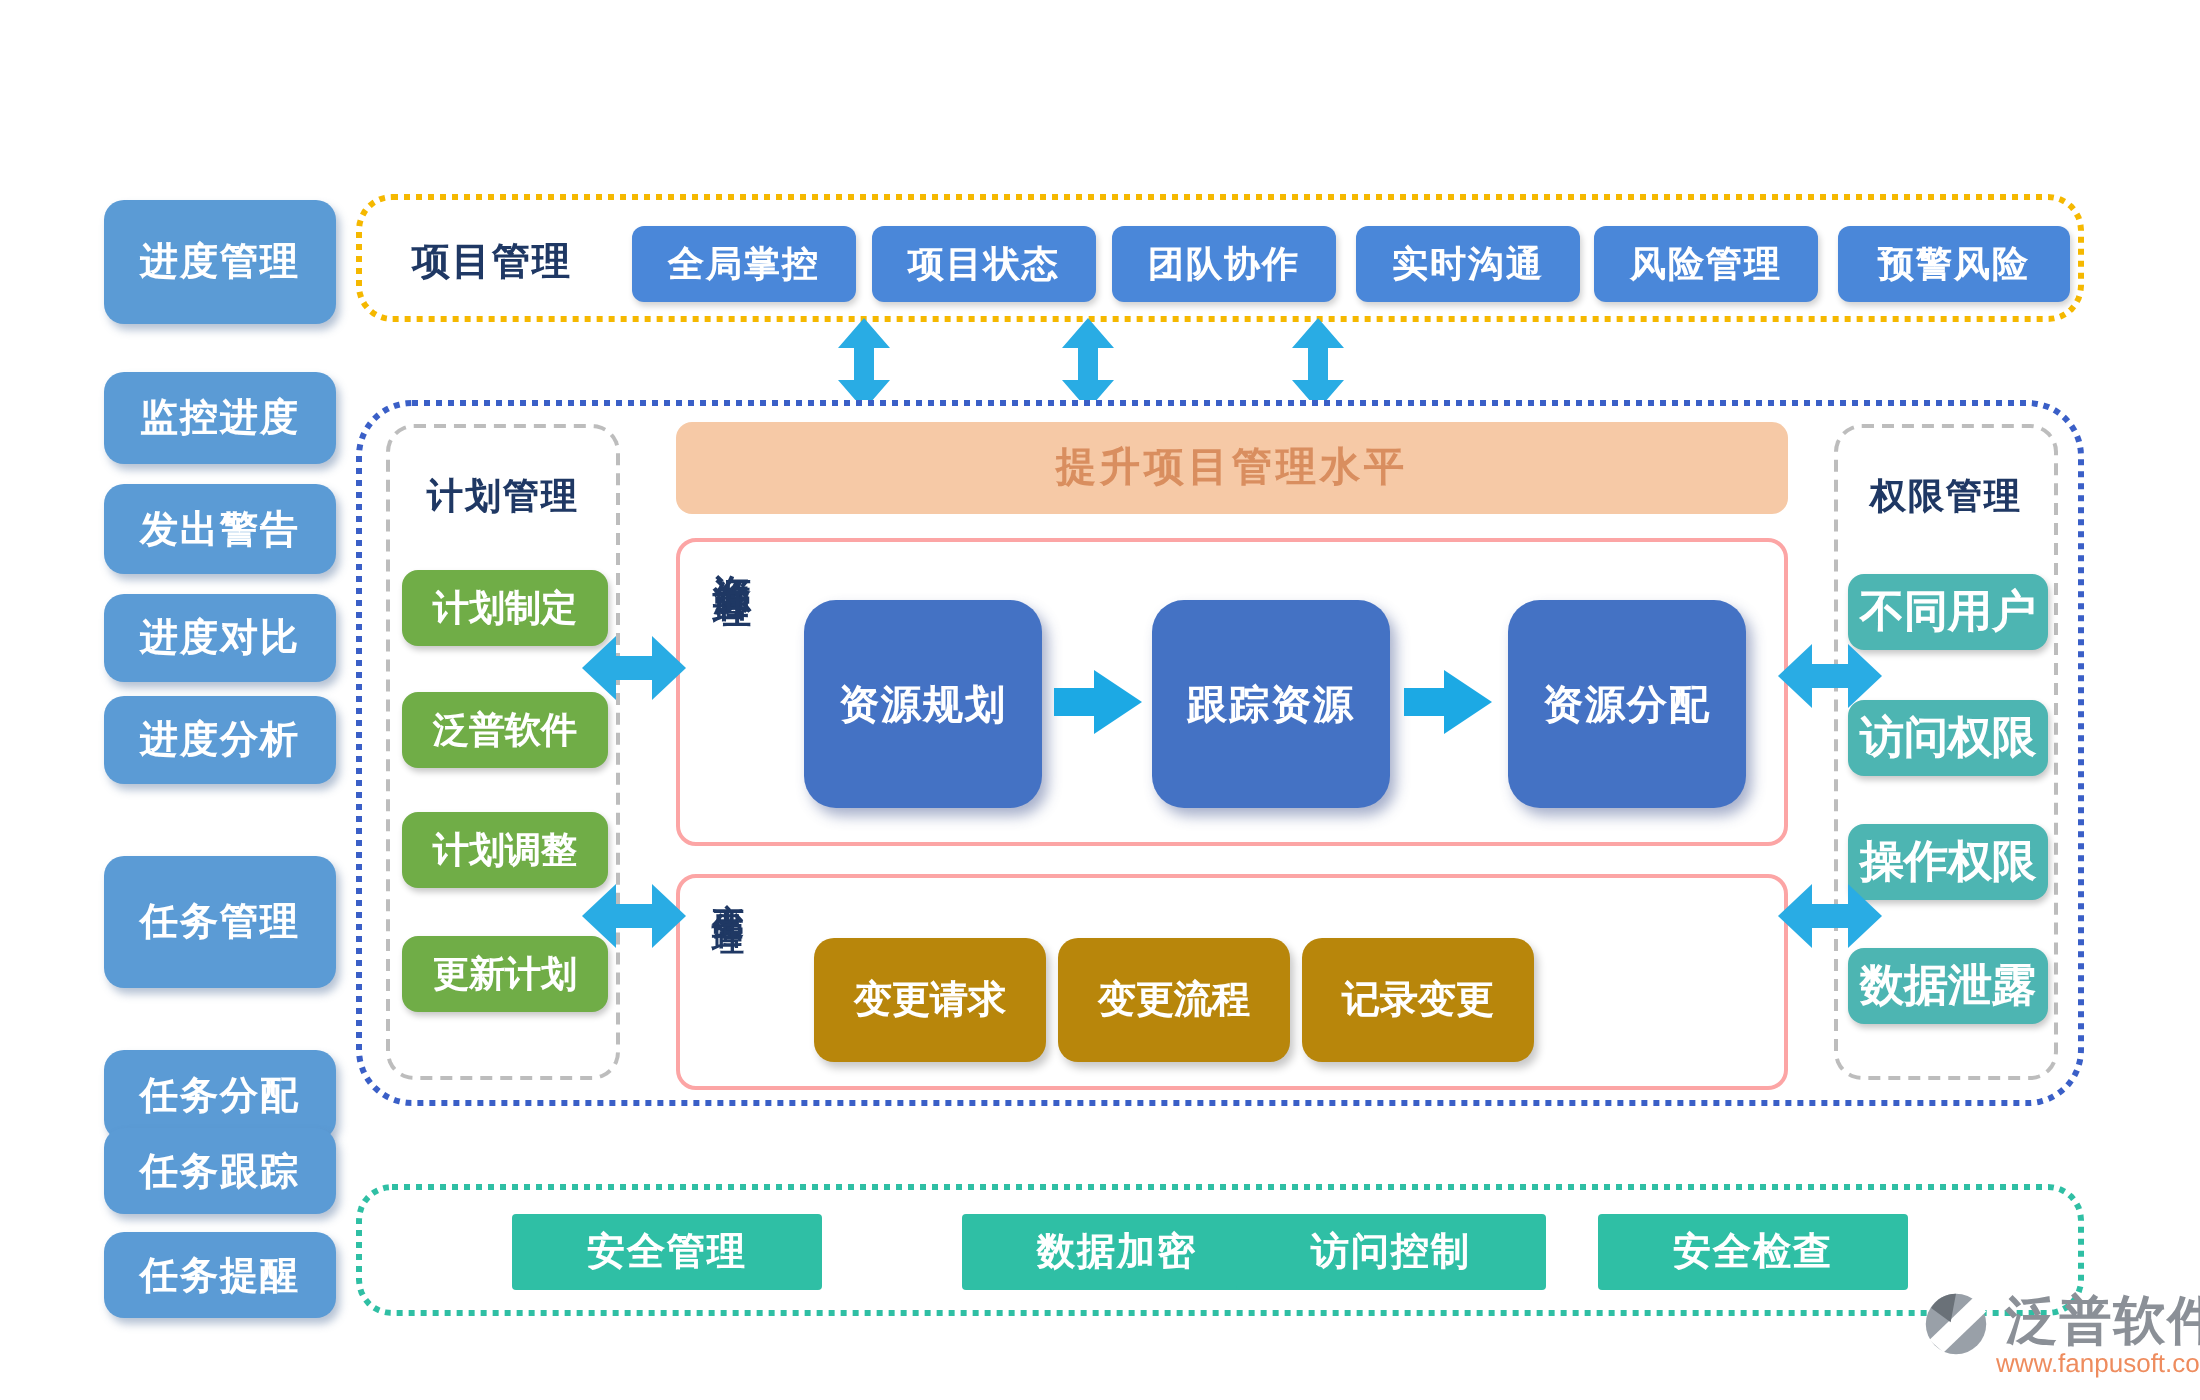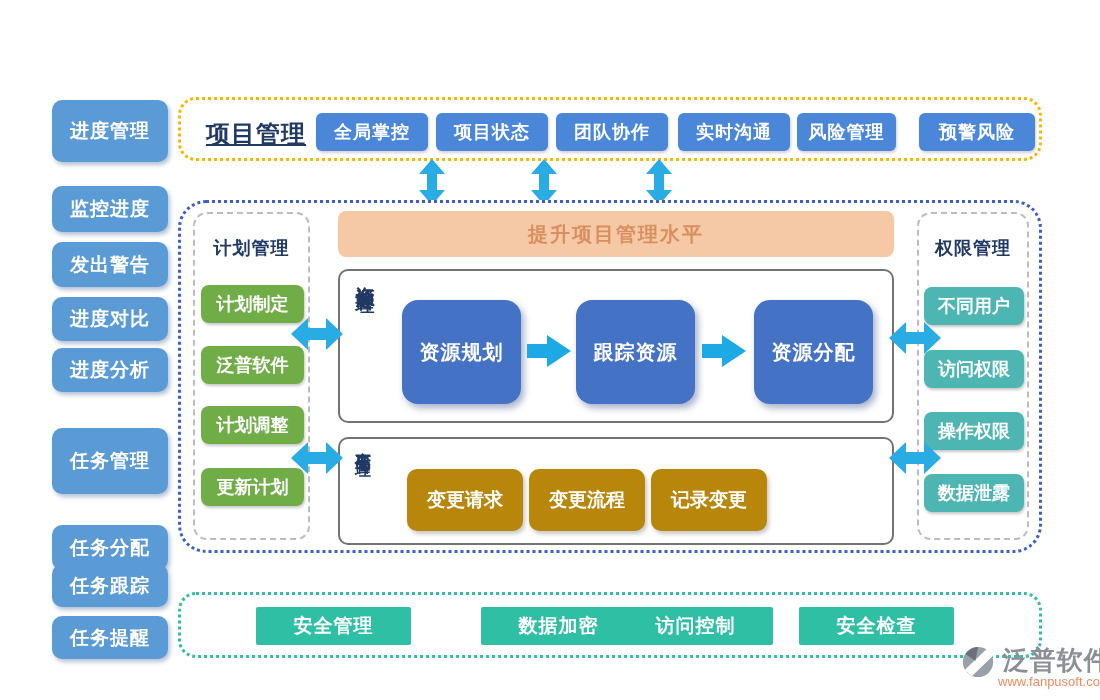--- a/index.html
+++ b/index.html
@@ -23,52 +23,52 @@
     box-shadow:2px 3px 4px rgba(90,120,160,.45);cursor:pointer;
   }
   
   .sec-top{position:absolute;left:178px;top:97px;width:864px;height:64px;
     border:3px dotted #f5b800;border-radius:18px;box-sizing:border-box;background:#fff;}
   .sec-mid{position:absolute;left:178px;top:200px;width:864px;height:353px;
     border:3px dotted #3a5fc7;border-radius:28px;box-sizing:border-box;background:#fff;}
   .sec-bottom{position:absolute;left:178px;top:592px;width:864px;height:66px;
     border:3px dotted #2fbfa4;border-radius:18px;box-sizing:border-box;background:#fff;}
   .sec-label{
-    position:absolute;color:#1F3864;font-weight:bold;font-size:24px;letter-spacing:1px;text-decoration:underline;
+    position:absolute;color:#1F3864;font-weight:bold;font-size:19px;letter-spacing:1px;
   }
   
   .top-btn{
     position:absolute;top:113px;height:38px;background:#4A87D9;color:#fff;border-radius:6px;
     display:flex;align-items:center;justify-content:center;font-size:18px;font-weight:bold;
     letter-spacing:1px;box-shadow:1px 2px 3px rgba(0,0,0,.18);cursor:pointer;
   }
   
   .dash-col{position:absolute;top:212px;height:328px;border:2px dashed #bdbdbd;
     border-radius:14px;box-sizing:border-box;background:#fff;}
   .col-title{position:absolute;top:22px;width:100%;text-align:center;color:#1F3864;
     font-size:18px;font-weight:bold;letter-spacing:1px;}
   .green-btn{
     position:absolute;left:6px;width:103px;height:38px;background:#70AD47;color:#fff;
     border-radius:8px;display:flex;align-items:center;justify-content:center;
     font-size:18px;font-weight:bold;box-shadow:1px 2px 3px rgba(0,0,0,.22);cursor:pointer;
   }
   .teal-btn{
     position:absolute;left:5px;width:100px;height:38px;background:#4DB5B2;color:#fff;
     border-radius:8px;display:flex;align-items:center;justify-content:center;
-    font-size:18px;font-weight:bold;box-shadow:1px 2px 3px rgba(0,0,0,.22);cursor:pointer;
+    font-size:22px;font-weight:bold;box-shadow:1px 2px 3px rgba(0,0,0,.22);cursor:pointer;
   }
   
   .banner{
     position:absolute;left:338px;top:211px;width:556px;height:46px;background:#F6C9A6;
     border-radius:8px;text-align:center;line-height:46px;color:#D98E5F;
     font-size:20px;font-weight:bold;letter-spacing:2px;
   }
   
   .flow-box{position:absolute;left:338px;width:556px;background:#fff;
-    border:2px solid #737373;border-radius:10px;box-sizing:border-box;}
+    border:2px solid #fca5a5;border-radius:10px;box-sizing:border-box;}
   .box-resource{top:269px;height:154px;}
   .box-change{top:437px;height:108px;}
   .vlabel{
     position:absolute;left:12px;top:0;bottom:0;display:flex;align-items:center;
     writing-mode:vertical-rl;text-orientation:upright;color:#1F3864;font-weight:bold;
     letter-spacing:3px;
   }
   .vlabel-res{font-size:19px;}
   .vlabel-chg{font-size:16px;}
   .blue-big-btn{
@@ -111,21 +111,21 @@
   <div class="side-btn" style="top:525px;height:45px;">任务分配</div>
   <div class="side-btn" style="top:564px;height:43px;">任务跟踪</div>
   <div class="side-btn" style="top:616px;height:43px;">任务提醒</div>
 
   <div class="sec-top"></div>
   <div class="sec-label" style="left:206px;top:118px;">项目管理</div>
   <div class="top-btn" style="left:316px;width:112px;">全局掌控</div>
   <div class="top-btn" style="left:436px;width:112px;">项目状态</div>
   <div class="top-btn" style="left:556px;width:112px;">团队协作</div>
   <div class="top-btn" style="left:678px;width:112px;">实时沟通</div>
-  <div class="top-btn" style="left:797px;width:99px;">风险管理</div>
+  <div class="top-btn" style="left:797px;width:112px;">风险管理</div>
   <div class="top-btn" style="left:919px;width:116px;">预警风险</div>
 
   <svg class="arrow" style="left:419px;top:159px;" width="26" height="46" viewBox="0 0 26 46">
       <path d="M13 0 L26 15 L18 15 L18 31 L26 31 L13 46 L0 31 L8 31 L8 15 L0 15 Z" fill="#29ACE4"></path>
     </svg>
   <svg class="arrow" style="left:531px;top:159px;" width="26" height="46" viewBox="0 0 26 46">
       <path d="M13 0 L26 15 L18 15 L18 31 L26 31 L13 46 L0 31 L8 31 L8 15 L0 15 Z" fill="#29ACE4"></path>
     </svg>
   <svg class="arrow" style="left:646px;top:159px;" width="26" height="46" viewBox="0 0 26 46">
       <path d="M13 0 L26 15 L18 15 L18 31 L26 31 L13 46 L0 31 L8 31 L8 15 L0 15 Z" fill="#29ACE4"></path>

